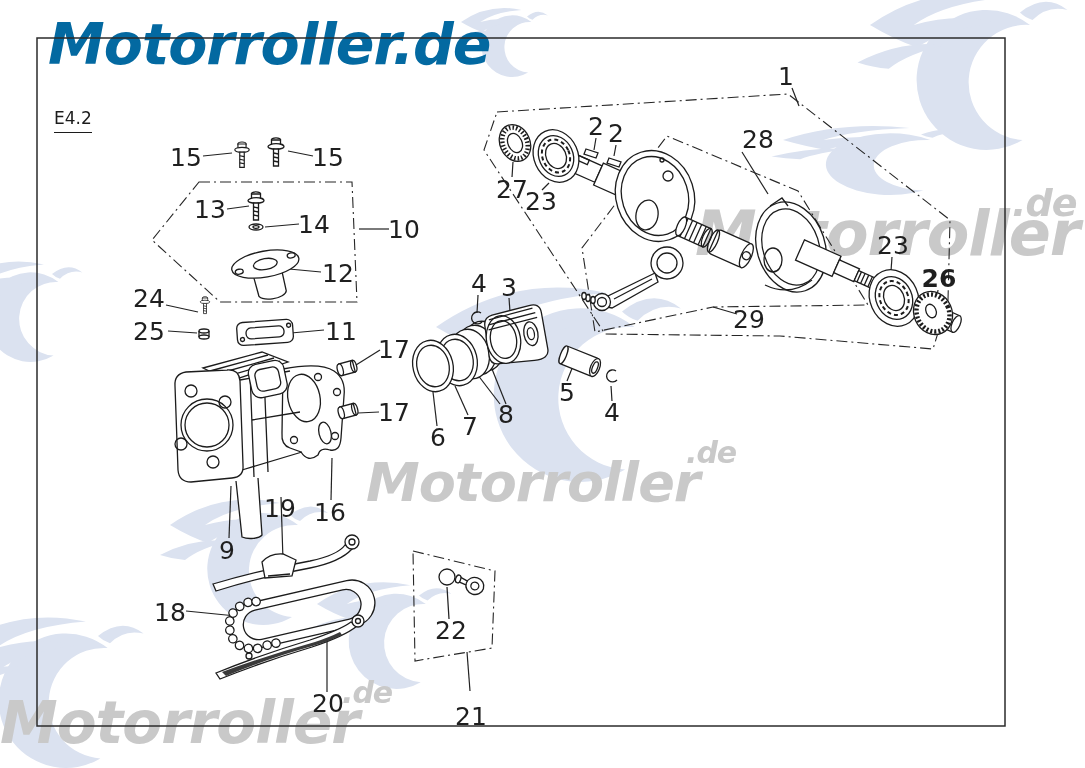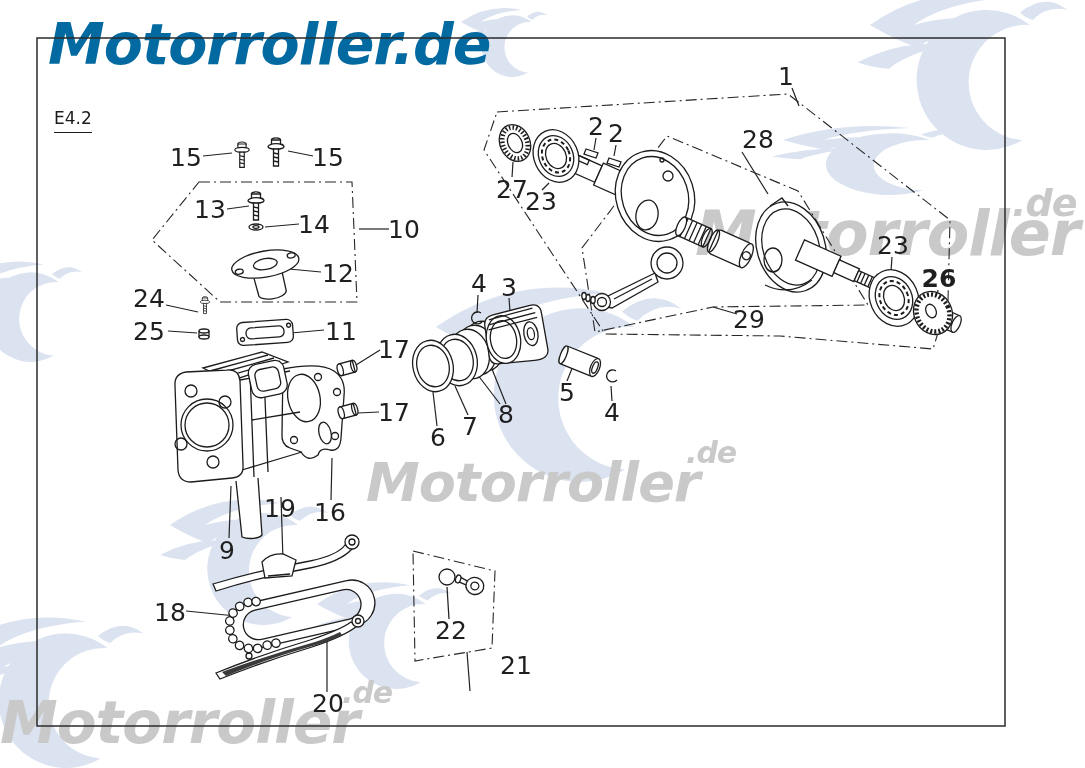--- a/index.html
+++ b/index.html
@@ -360,20 +360,20 @@
       <div class="part-num" style="left: 470px; top: 426px;">7</div>
       <div class="part-num" style="left: 506px; top: 414px;">8</div>
       <div class="part-num" style="left: 567px; top: 392px;">5</div>
       <div class="part-num" style="left: 612px; top: 412px;">4</div>
       <div class="part-num" style="left: 227px; top: 550px;">9</div>
       <div class="part-num" style="left: 280px; top: 508px;">19</div>
       <div class="part-num" style="left: 330px; top: 512px;">16</div>
       <div class="part-num" style="left: 170px; top: 612px;">18</div>
       <div class="part-num" style="left: 328px; top: 703px;">20</div>
       <div class="part-num" style="left: 451px; top: 630px;">22</div>
-      <div class="part-num" style="left: 471px; top: 665px; margin-left: 45px;">21</div>
+      <div class="part-num" style="left: 471px; top: 716px;">21</div>
     </div>
 
   <div id="header">
     <div id="sec-code" class="hdr">E4.2</div>
   </div>
 
 </div>
 
 </body></html>

